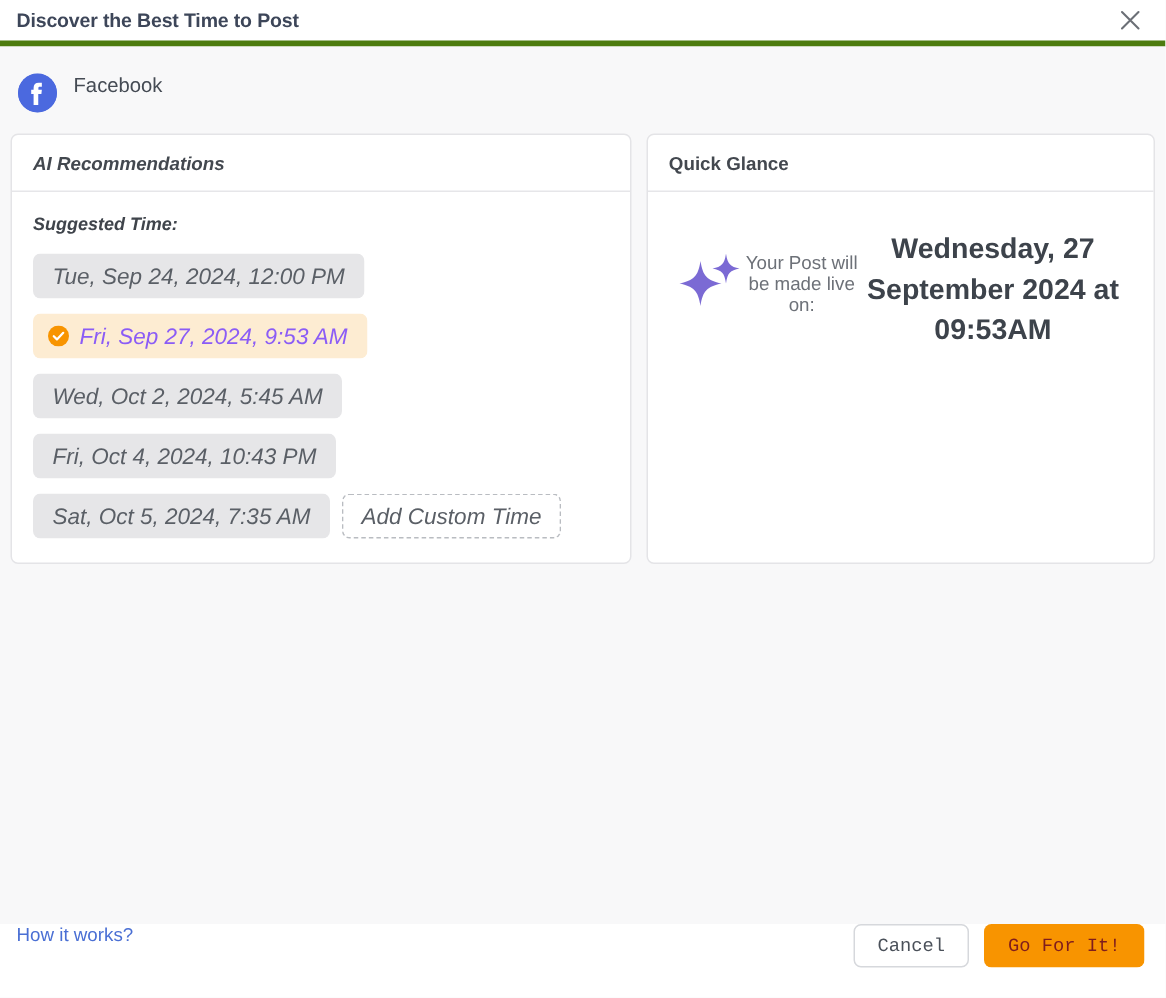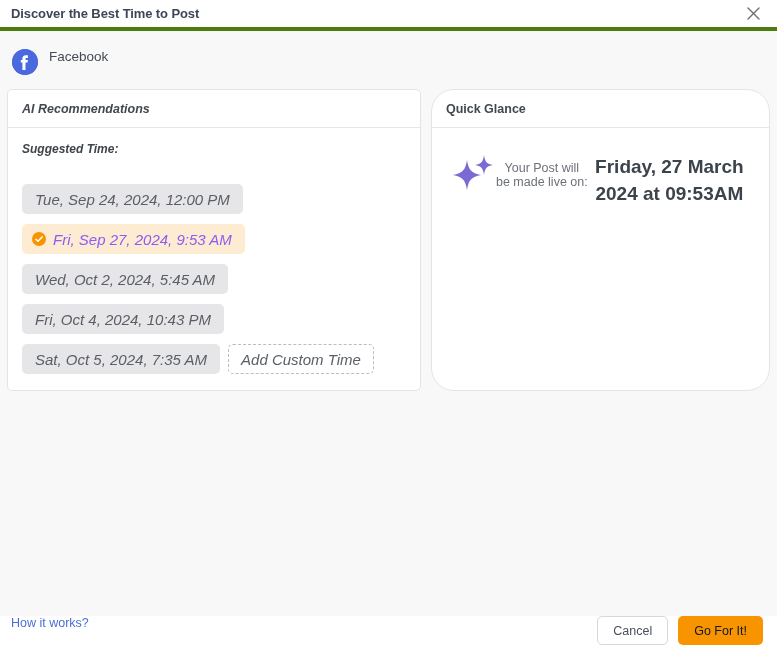--- a/index.html
+++ b/index.html
@@ -95,21 +95,21 @@
     align-items: stretch;
   }
 
   .panel {
     background: #ffffff;
     border: 1px solid #e4e4e7;
     border-radius: 5px;
   }
 
   .panel-left  { width: 415px; font-style: italic; }
-  .panel-right { width: 340px; border-radius: 23px; }
+  .panel-right { width: 340px; }
 
   .panel-head {
     height: 38px;
     border-bottom: 1px solid #e6e6e9;
     display: flex;
     align-items: center;
     padding: 0 14px;
   }
 
   .panel-head-title {
@@ -117,21 +117,21 @@
     font-weight: bold;
     color: #43484f;
   }
 
   .panel-body-left { padding: 14px 14px 16px 14px; }
 
   .suggested-label {
     font-size: 12px;
     font-weight: bold;
     color: #3f444b;
-    margin-bottom: 28px;
+    margin-bottom: 13px;
   }
 
   .chips {
     display: flex;
     flex-wrap: wrap;
     gap: 10px 8px;
   }
 
   .chip {
     background: #e6e6e8;
@@ -213,41 +213,41 @@
     cursor: pointer;
   }
 
   .footer-actions {
     display: flex;
     align-items: center;
     gap: 10px;
   }
 
   .btn {
-    font-family: Liberation Sans, sans-serif;
+    font-family: Liberation Mono, monospace;
     font-size: 12.5px;
     border-radius: 5px;
     height: 29px;
     padding: 0 15px;
     cursor: pointer;
     border: 1px solid transparent;
     display: inline-flex;
     align-items: center;
     justify-content: center;
   }
 
   .btn-cancel {
     background: #ffffff;
     border-color: #d6d8dc;
     color: #4a5059;
   }
 
   .btn-primary {
     background: #f89400;
-    color: #0f172a;
+    color: #7f1d1d;
     font-weight: normal;
   }
 </style>
 </head>
 <body>
 
 <div class="modal">
 
   <div class="modal-header">
     <div class="modal-title">Discover the Best Time to Post</div>
@@ -317,21 +317,21 @@
           <span class="panel-head-title">Quick Glance</span>
         </div>
         <div class="panel-body-right">
           <div class="sparkle-wrap">
             <svg width="46" height="40" viewBox="0 0 46 40">
               <path d="M17 6 C18.6 16.2 21.4 19 31 21 C21.4 23 18.6 25.8 17 36 C15.4 25.8 12.6 23 3 21 C12.6 19 15.4 16.2 17 6 Z" fill="#7b6ad4"></path>
               <path d="M34 1 C35 8 36.8 9.8 43 11 C36.8 12.2 35 14 34 21 C33 14 31.2 12.2 25 11 C31.2 9.8 33 8 34 1 Z" fill="#7b6ad4"></path>
             </svg>
           </div>
           <div class="glance-sub">Your Post will be made live on:</div>
-          <div class="glance-date">Friday, 27 March 2024 at 09:53AM</div>
+          <div class="glance-date">Wednesday, 27 September 2024 at 09:53AM</div>
         </div>
       </div>
 
     </div>
   </div>
 
   <div class="modal-footer">
     <a class="how-link">How it works?</a>
     <div class="footer-actions">
       <button class="btn btn-cancel">Cancel</button>

